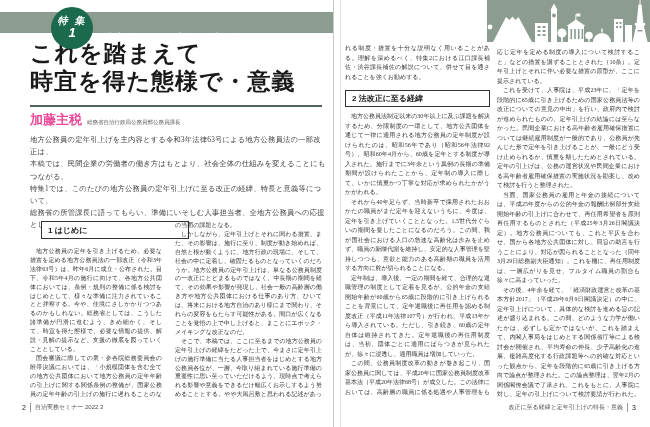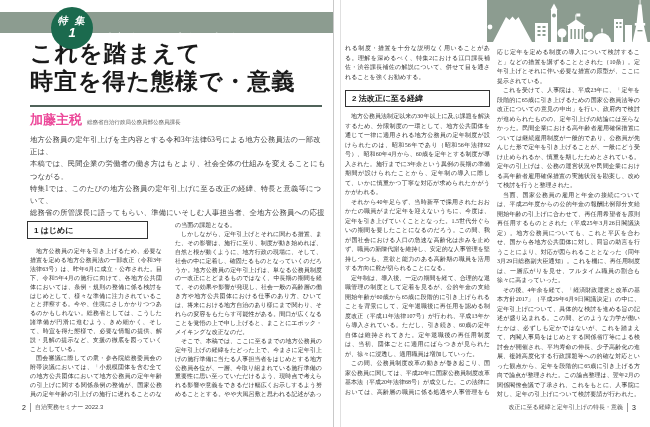--- a/index.html
+++ b/index.html
@@ -35,21 +35,21 @@
     font-family:"Liberation Sans","DejaVu Sans",sans-serif;}
   .lead{left:30px;top:134px;width:298px;color:#3c3c3c;}
   .lead p{margin:0;font-size:7.3px;line-height:12.2px;letter-spacing:0.2px;}
   
   .sec-box{
     border:1px solid #333;color:#1c1c1c;font-weight:bold;font-size:8px;
     font-family:"Liberation Sans","DejaVu Sans",sans-serif;
     display:flex;align-items:center;padding-left:6px;box-sizing:border-box;
     background:#fff;
   }
-  .sec1{left:27px;top:221px;width:121px;height:18px;}
+  .sec1{left:41px;top:221px;width:148px;height:18px;}
   .sec2{left:345px;top:90px;width:145px;height:17px;}
   
   .col{color:#333;}
   .col p{margin:0;text-indent:1em;text-align:justify;text-justify:inter-character;word-break:break-all;}
   .col p.cont{text-indent:0;}
   .lcol{font-size:6px;line-height:8.9px;}
   .rcol{font-size:6px;line-height:9.5px;}
   .col1L{left:30px;top:247px;width:132px;height:150px;overflow:hidden;}
   .col2L{left:175px;top:221px;width:147px;height:177px;overflow:hidden;}
   .introR{left:345px;top:44px;width:145px;height:42px;overflow:hidden;}

